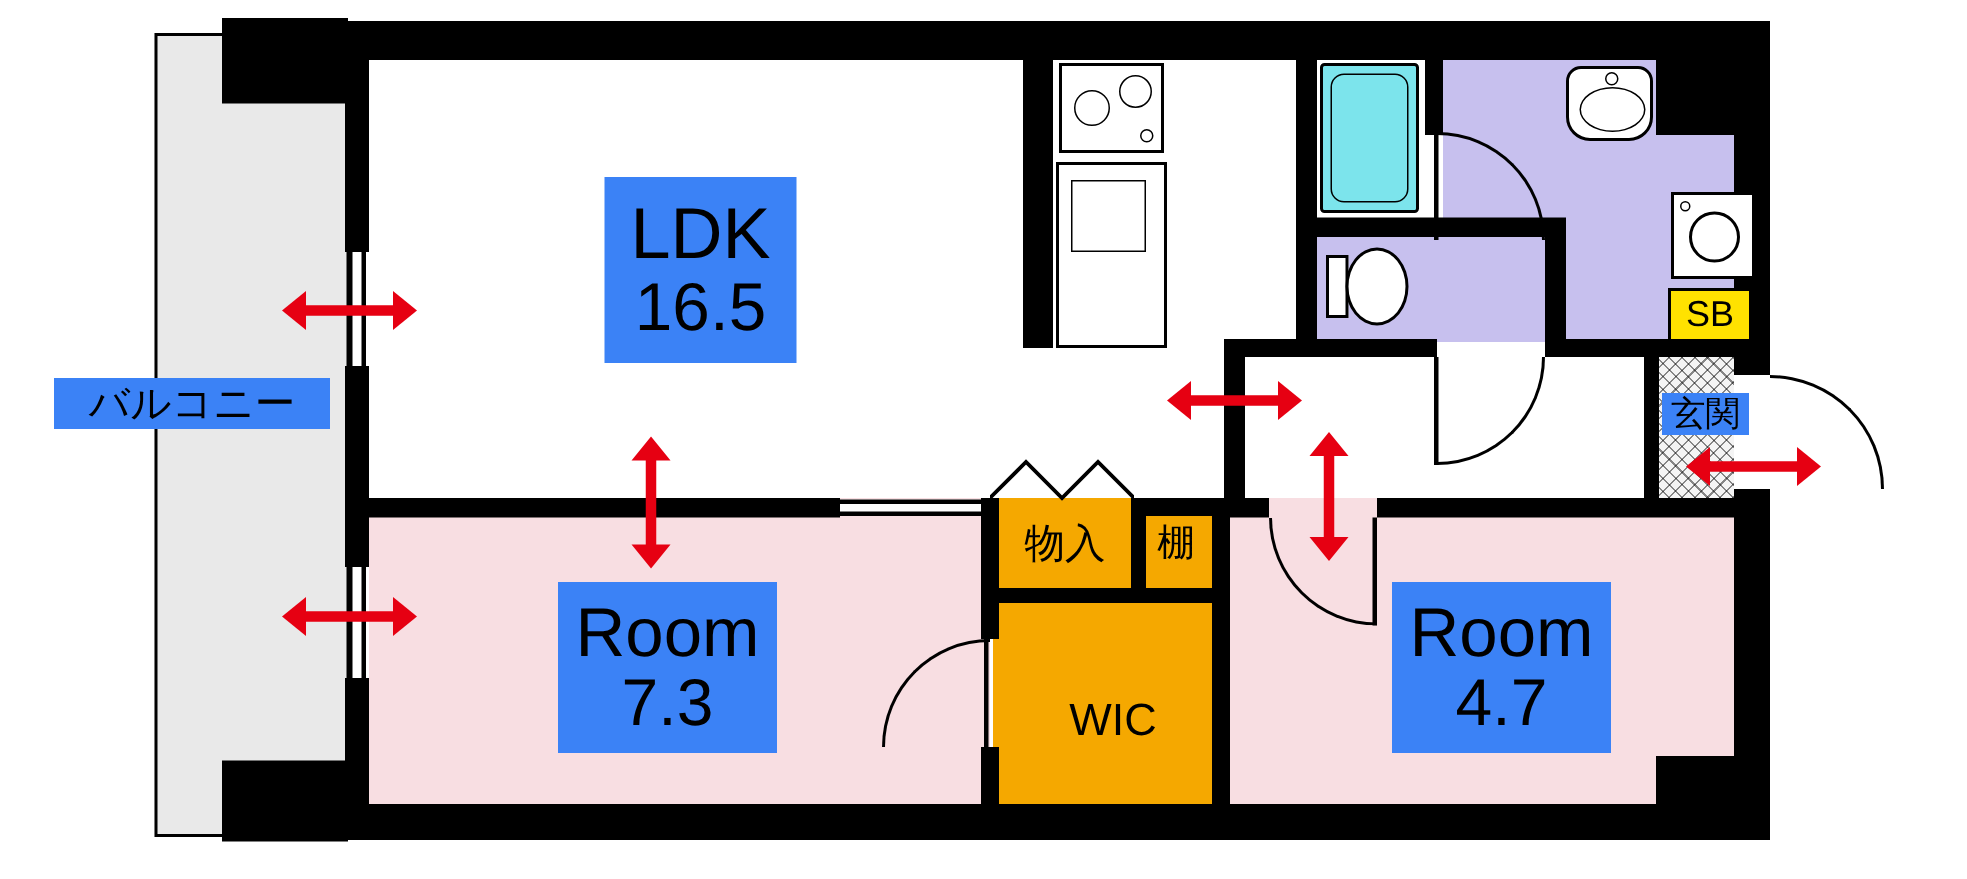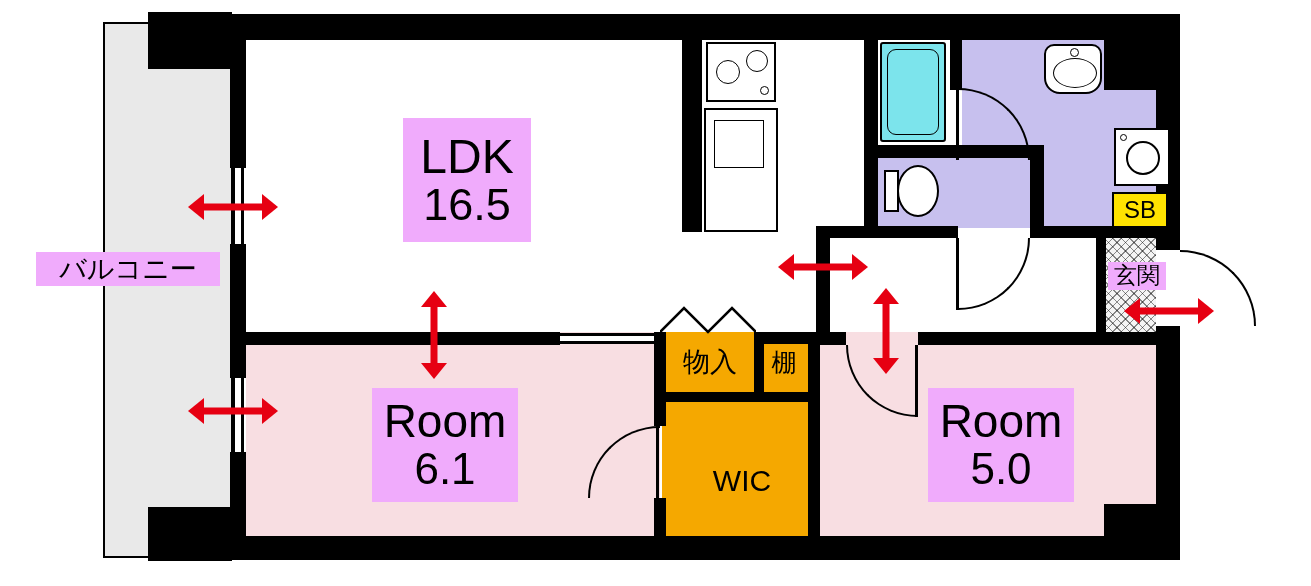--- a/index.html
+++ b/index.html
@@ -27,21 +27,21 @@
   .tub{background:var(--cyan);border:2.5px solid var(--wall);border-radius:3px;}
   .tub-inner{position:absolute;inset:5px;border:1.5px solid var(--wall);border-radius:9px;}
   .ring{position:absolute;box-sizing:border-box;border:1.5px solid var(--wall);border-radius:50%;background:#fff;}
   .arc{position:absolute;box-sizing:border-box;}
   .arc-tr{border-top:2px solid var(--wall);border-right:2px solid var(--wall);border-radius:0 100% 0 0;}
   .arc-br{border-bottom:2px solid var(--wall);border-right:2px solid var(--wall);border-radius:0 0 100% 0;}
   .arc-bl{border-bottom:2px solid var(--wall);border-left:2px solid var(--wall);border-radius:0 0 0 100%;}
   .arc-tl{border-top:2px solid var(--wall);border-left:2px solid var(--wall);border-radius:100% 0 0 0;}
   .leaf{position:absolute;background:var(--wall);}
   .lblbox{position:absolute;display:flex;flex-direction:column;align-items:center;justify-content:center;
-    line-height:1.04;text-align:center;background:#f0abfc;}
+    line-height:1.04;text-align:center;background:#3b82f6;}
   .lbl-clear{background:transparent;}
   .arrow-h,.arrow-v{position:absolute;}
   .arrow-h::before{content:"";position:absolute;left:0;top:50%;transform:translateY(-50%);
     border-top:13px solid transparent;border-bottom:13px solid transparent;border-right:16px solid var(--red);}
   .arrow-h::after{content:"";position:absolute;right:0;top:50%;transform:translateY(-50%);
     border-top:13px solid transparent;border-bottom:13px solid transparent;border-left:16px solid var(--red);}
   .arrow-h .shaft{position:absolute;left:14px;right:14px;top:50%;height:7px;transform:translateY(-50%);background:var(--red);}
   .arrow-v::before{content:"";position:absolute;top:0;left:50%;transform:translateX(-50%);
     border-left:13px solid transparent;border-right:13px solid transparent;border-bottom:16px solid var(--red);}
   .arrow-v::after{content:"";position:absolute;bottom:0;left:50%;transform:translateX(-50%);
@@ -142,26 +142,26 @@
     <span>バルコニー</span>
   </div>
 
   <div class="lblbox" style="left:403px;top:118px;width:128px;height:124px;">
     <span class="t-name">LDK</span>
     <span class="t-area">16.5</span>
   </div>
 
   <div class="lblbox" style="left:372px;top:388px;width:146px;height:114px;">
     <span class="t-name" style="font-size:46px;">Room</span>
-    <span class="t-area" style="font-size:44px;">6.1</span>
+    <span class="t-area" style="font-size:44px;">7.3</span>
   </div>
 
   <div class="lblbox" style="left:928px;top:388px;width:146px;height:114px;">
     <span class="t-name" style="font-size:46px;">Room</span>
-    <span class="t-area" style="font-size:44px;">5.0</span>
+    <span class="t-area" style="font-size:44px;">4.7</span>
   </div>
 
   <div class="lblbox lbl-clear" style="left:666px;top:344px;width:88px;height:36px;font-size:27px;">
     <span>物入</span>
   </div>
   <div class="lblbox lbl-clear" style="left:698px;top:460px;width:88px;height:42px;font-size:30px;">
     <span>WIC</span>
   </div>
   <div class="lblbox lbl-clear" style="left:760px;top:344px;width:48px;height:36px;font-size:25px;">
     <span>棚</span>

